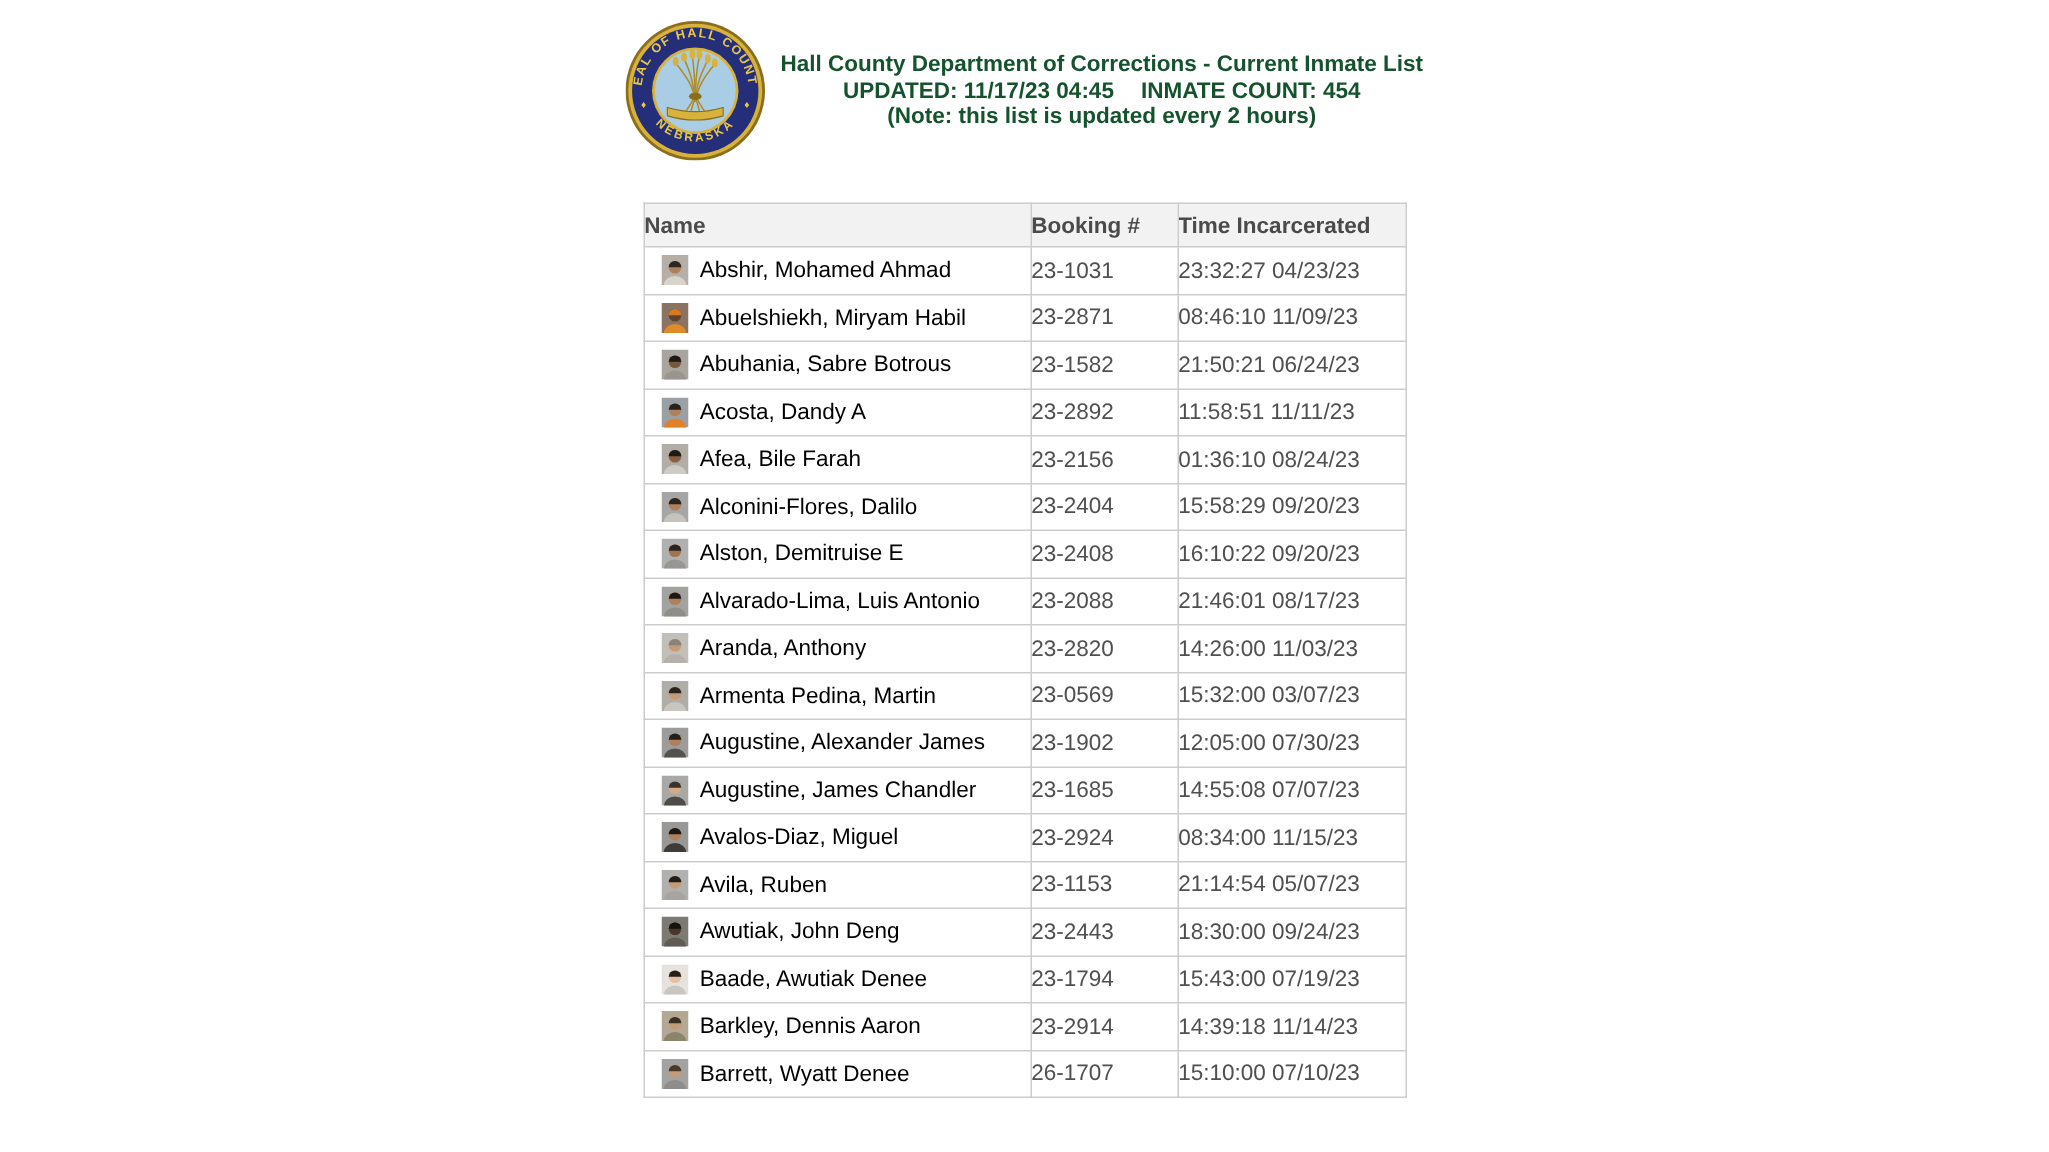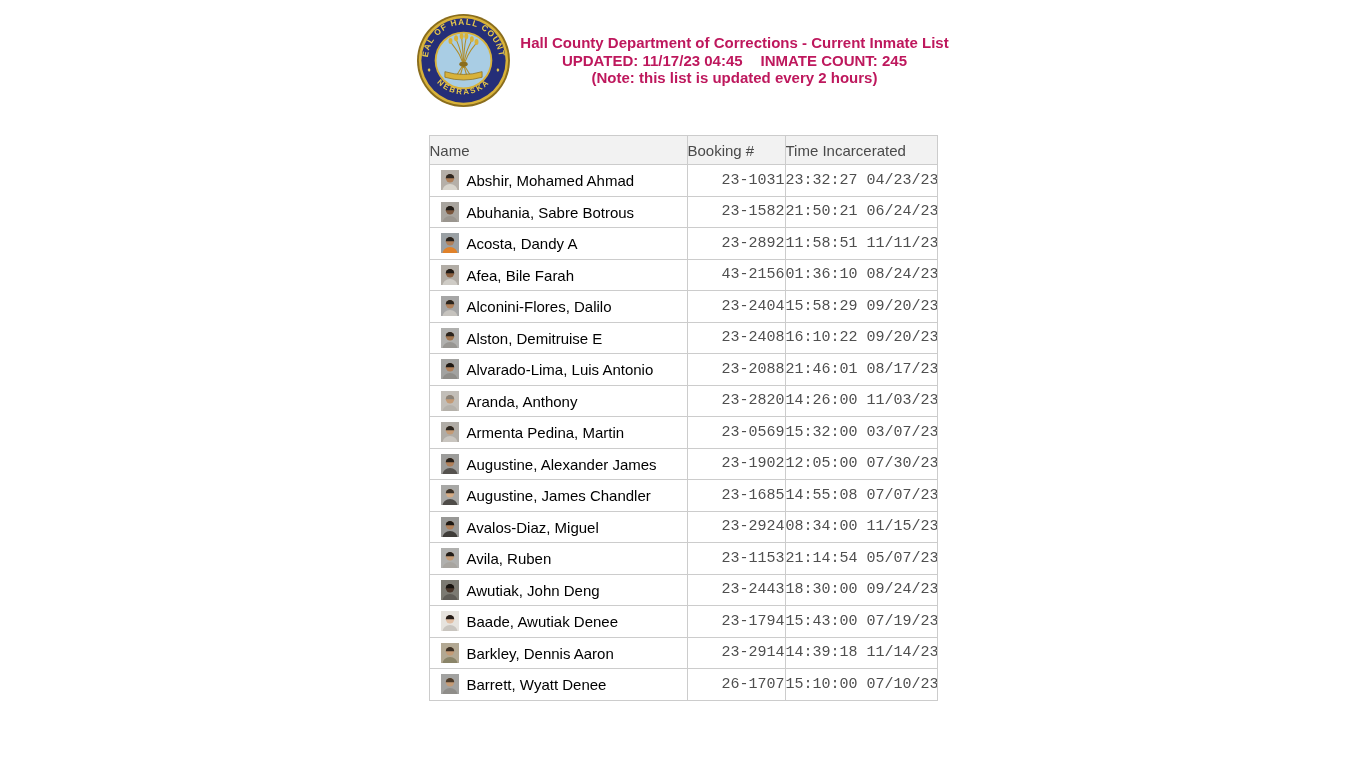--- a/index.html
+++ b/index.html
@@ -14,21 +14,21 @@
   .header {
     display: flex;
     justify-content: center;
     align-items: center;
     gap: 10px;
     padding-top: 14px;
   }
   .seal-wrap { width: 93px; height: 93px; flex: 0 0 auto; }
   .header-text {
     text-align: center;
-    color: #be185d;
+    color: #14532d;
     font-weight: bold;
     font-size: 15px;
     line-height: 17.5px;
     white-space: nowrap;
   }
   .count-span { margin-left: 18px; }
   
   table.inmate-table {
     border-collapse: collapse;
     table-layout: fixed;
@@ -37,34 +37,34 @@
   }
   .inmate-table th, .inmate-table td {
     border: 1px solid #cccccc;
     font-size: 15px;
     overflow: hidden;
     white-space: nowrap;
   }
   .inmate-table thead th {
     background: #f2f2f2;
     color: #4a4a4a;
-    font-weight: normal;
+    font-weight: bold;
     height: 29px;
     padding: 0;
     margin-left: 36px;
   }
   th.col-name { text-align: left; padding-left: 11px; }
   th.col-booking, th.col-time { text-align: left; }
   .inmate-table td {
     height: 31.5px;
     padding: 0;
     color: #4f4f4f;
   }
   td.name-cell { padding-left: 11px; }
-  td.booking-cell, td.time-cell { text-align: right; font-family: Liberation Mono, monospace; }
+  td.booking-cell, td.time-cell { text-align: left; }
   .thumb {
     display: inline-block;
     width: 18px; height: 20px;
     vertical-align: middle;
     margin-right: 8px;
     line-height: 0;
   }
   .inmate-name { vertical-align: middle; color: #000000; }
 </style>
 </head>
@@ -110,21 +110,21 @@
         <ellipse cx="59" cy="27" rx="2.1" ry="3.2"></ellipse>
         <ellipse cx="64" cy="30" rx="2.1" ry="3.2"></ellipse>
       </g>
       <ellipse cx="50" cy="54" rx="4.5" ry="2.6" fill="#8a6d1d"></ellipse>
       <path d="M 30,62 Q 50,68 70,62 L 70,68 Q 50,74 30,68 Z" fill="#d8b23a" stroke="#8a6d1d" stroke-width="0.8"></path>
     </svg>
   </div>
   <div class="header-text">
     <div>Hall County Department of Corrections - Current Inmate List</div>
     <div>
-      <span>UPDATED: 11/17/23 04:45</span><span class="count-span">INMATE COUNT: 245</span>
+      <span>UPDATED: 11/17/23 04:45</span><span class="count-span">INMATE COUNT: 454</span>
     </div>
     <div>(Note: this list is updated every 2 hours)</div>
   </div>
 </div>
 
 <table class="inmate-table">
   <colgroup>
     <col style="width:258px">
     <col style="width:98px">
     <col style="width:152px">
@@ -143,20 +143,32 @@
               <rect width="18" height="20" fill="#b5afa8"></rect>
               <ellipse cx="9" cy="20.5" rx="7.5" ry="6.5" fill="#d8d4cc"></ellipse>
               <circle cx="9" cy="8.2" r="4.2" fill="#b0805a"></circle>
               <path d="M4.8,8.2 a4.2,4.2 0 0 1 8.4,0 z" fill="#2e2620"></path>
             </svg></span><span class="inmate-name">Abshir, Mohamed Ahmad</span>
     </td>
     <td class="booking-cell">23-1031</td>
     <td class="time-cell">23:32:27 04/23/23</td>
   </tr>
 
+  <tr>
+    <td class="name-cell">
+      <span class="thumb"><svg width="18" height="20" viewBox="0 0 18 20">
+              <rect width="18" height="20" fill="#8a7361"></rect>
+              <ellipse cx="9" cy="20.5" rx="7.5" ry="6.5" fill="#e08a28"></ellipse>
+              <circle cx="9" cy="8.2" r="4.2" fill="#5f4330"></circle>
+              <path d="M4.8,8.2 a4.2,4.2 0 0 1 8.4,0 z" fill="#d97a1e"></path>
+            </svg></span><span class="inmate-name">Abuelshiekh, Miryam Habil</span>
+    </td>
+    <td class="booking-cell">23-2871</td>
+    <td class="time-cell">08:46:10 11/09/23</td>
+  </tr>
 
   <tr>
     <td class="name-cell">
       <span class="thumb"><svg width="18" height="20" viewBox="0 0 18 20">
               <rect width="18" height="20" fill="#a8a49e"></rect>
               <ellipse cx="9" cy="20.5" rx="7.5" ry="6.5" fill="#9a958e"></ellipse>
               <circle cx="9" cy="8.2" r="4.2" fill="#7a563c"></circle>
               <path d="M4.8,8.2 a4.2,4.2 0 0 1 8.4,0 z" fill="#1e1a16"></path>
             </svg></span><span class="inmate-name">Abuhania, Sabre Botrous</span>
     </td>
@@ -179,21 +191,21 @@
 
   <tr>
     <td class="name-cell">
       <span class="thumb"><svg width="18" height="20" viewBox="0 0 18 20">
               <rect width="18" height="20" fill="#b2ada6"></rect>
               <ellipse cx="9" cy="20.5" rx="7.5" ry="6.5" fill="#cfccc6"></ellipse>
               <circle cx="9" cy="8.2" r="4.2" fill="#8a5f3f"></circle>
               <path d="M4.8,8.2 a4.2,4.2 0 0 1 8.4,0 z" fill="#1e1a16"></path>
             </svg></span><span class="inmate-name">Afea, Bile Farah</span>
     </td>
-    <td class="booking-cell">43-2156</td>
+    <td class="booking-cell">23-2156</td>
     <td class="time-cell">01:36:10 08/24/23</td>
   </tr>
 
   <tr>
     <td class="name-cell">
       <span class="thumb"><svg width="18" height="20" viewBox="0 0 18 20">
               <rect width="18" height="20" fill="#a6a6a6"></rect>
               <ellipse cx="9" cy="20.5" rx="7.5" ry="6.5" fill="#c6c3be"></ellipse>
               <circle cx="9" cy="8.2" r="4.2" fill="#b0805a"></circle>
               <path d="M4.8,8.2 a4.2,4.2 0 0 1 8.4,0 z" fill="#2a241e"></path>

